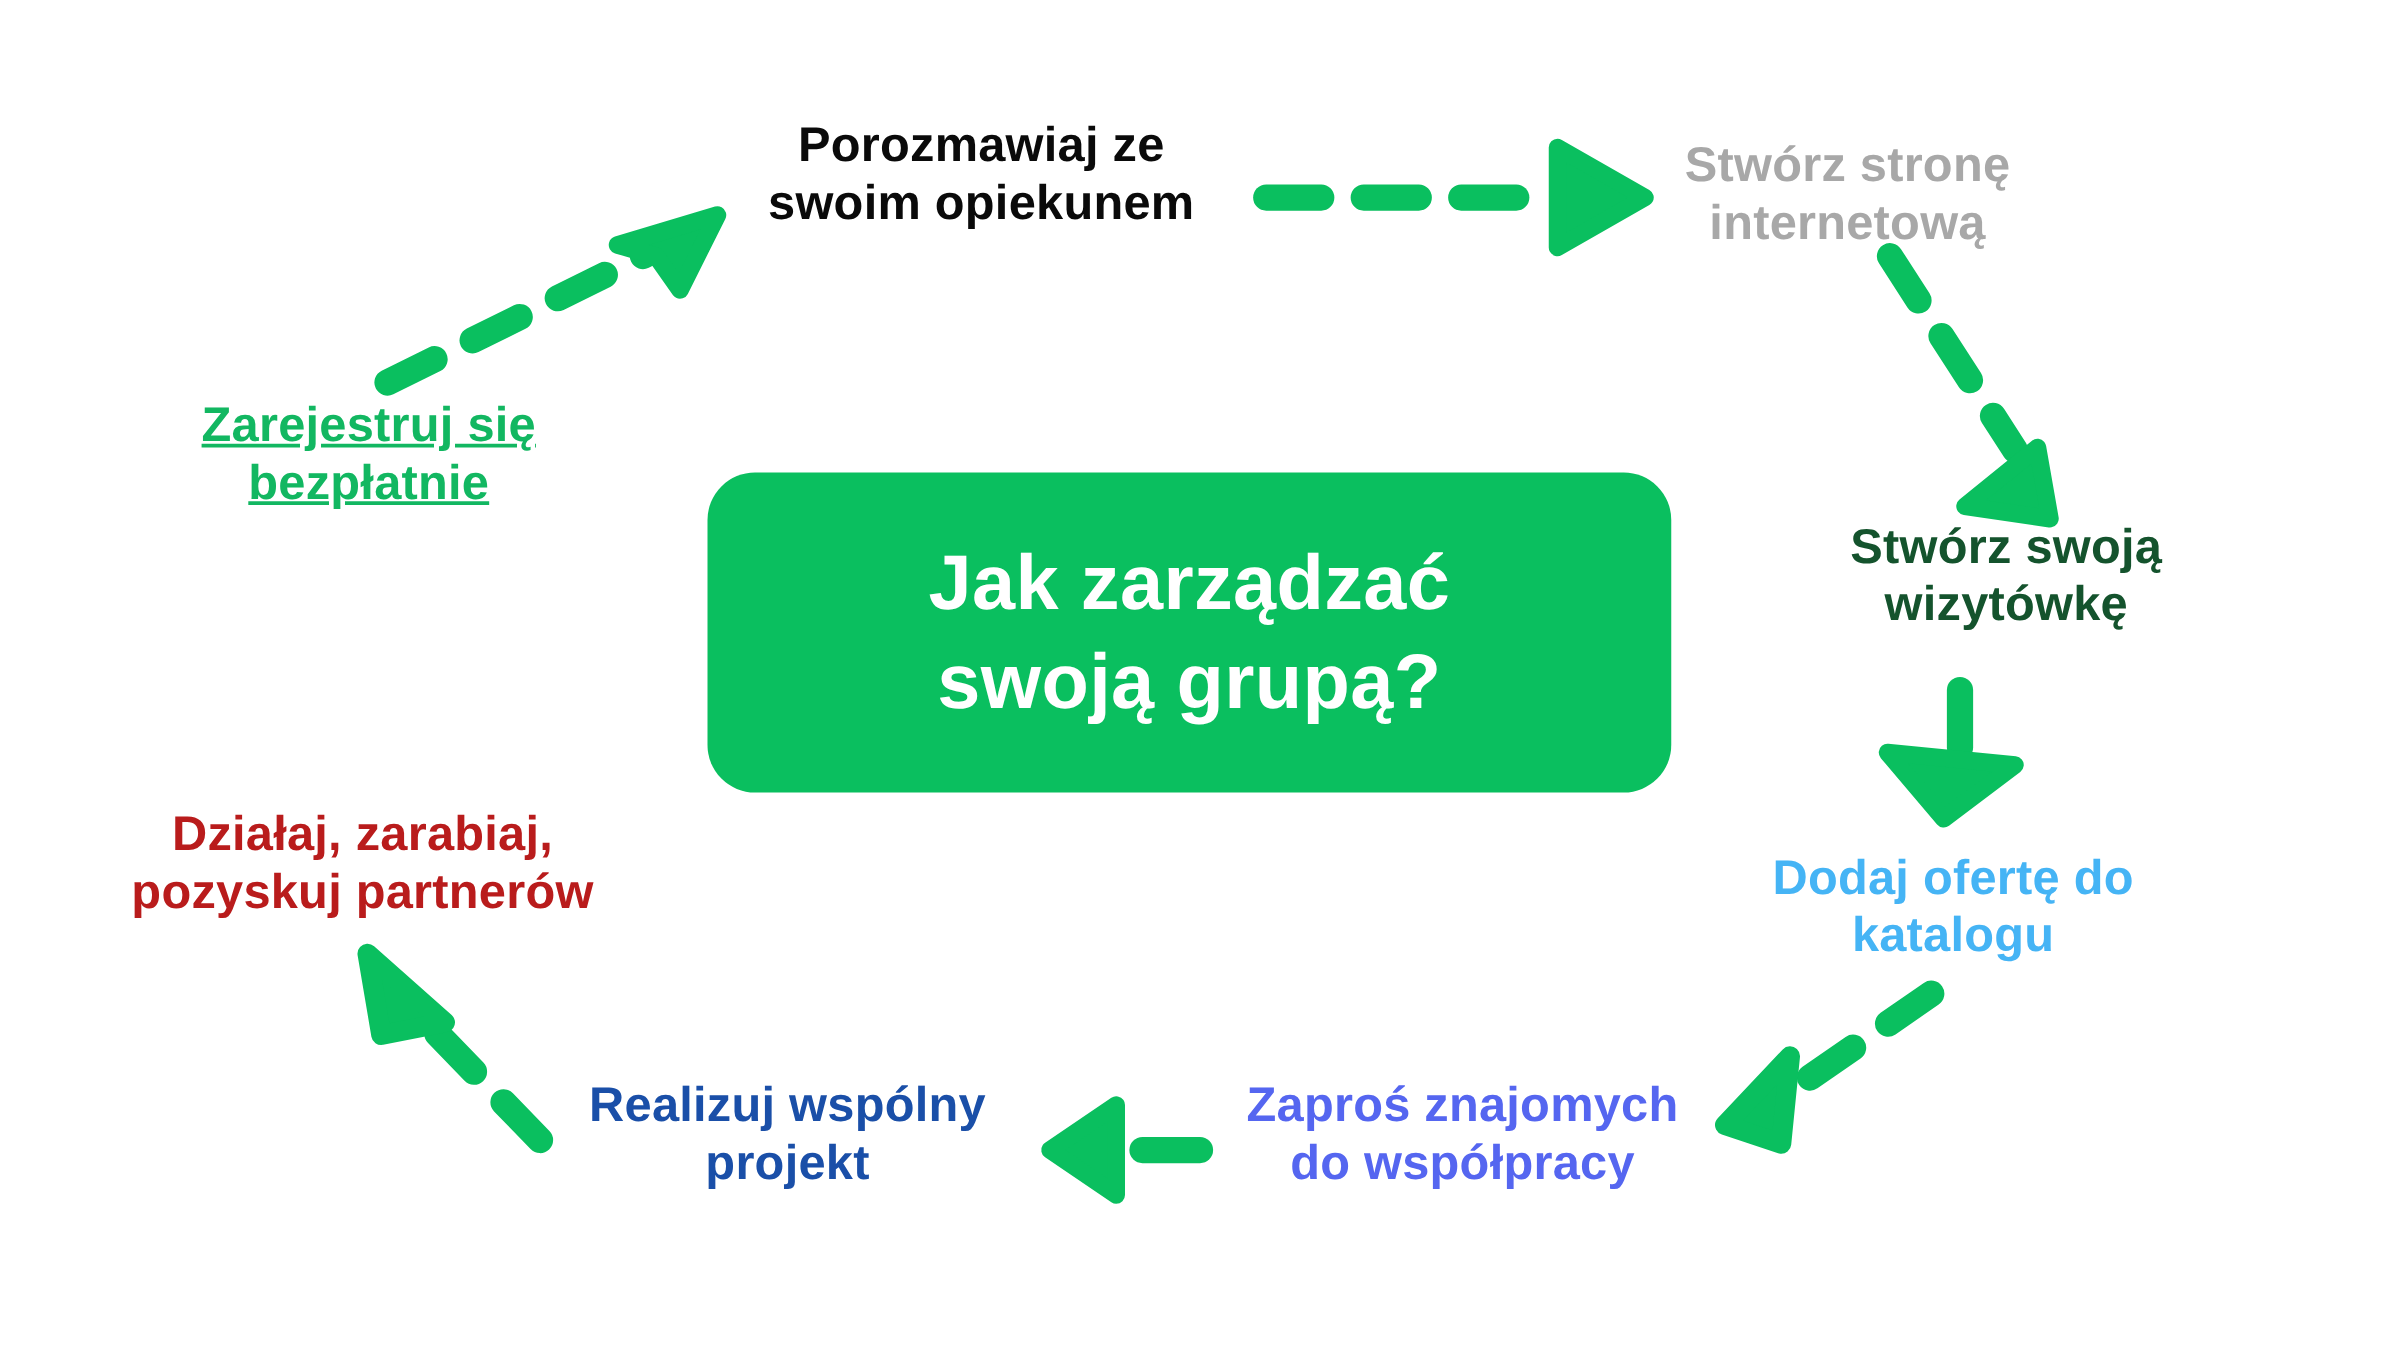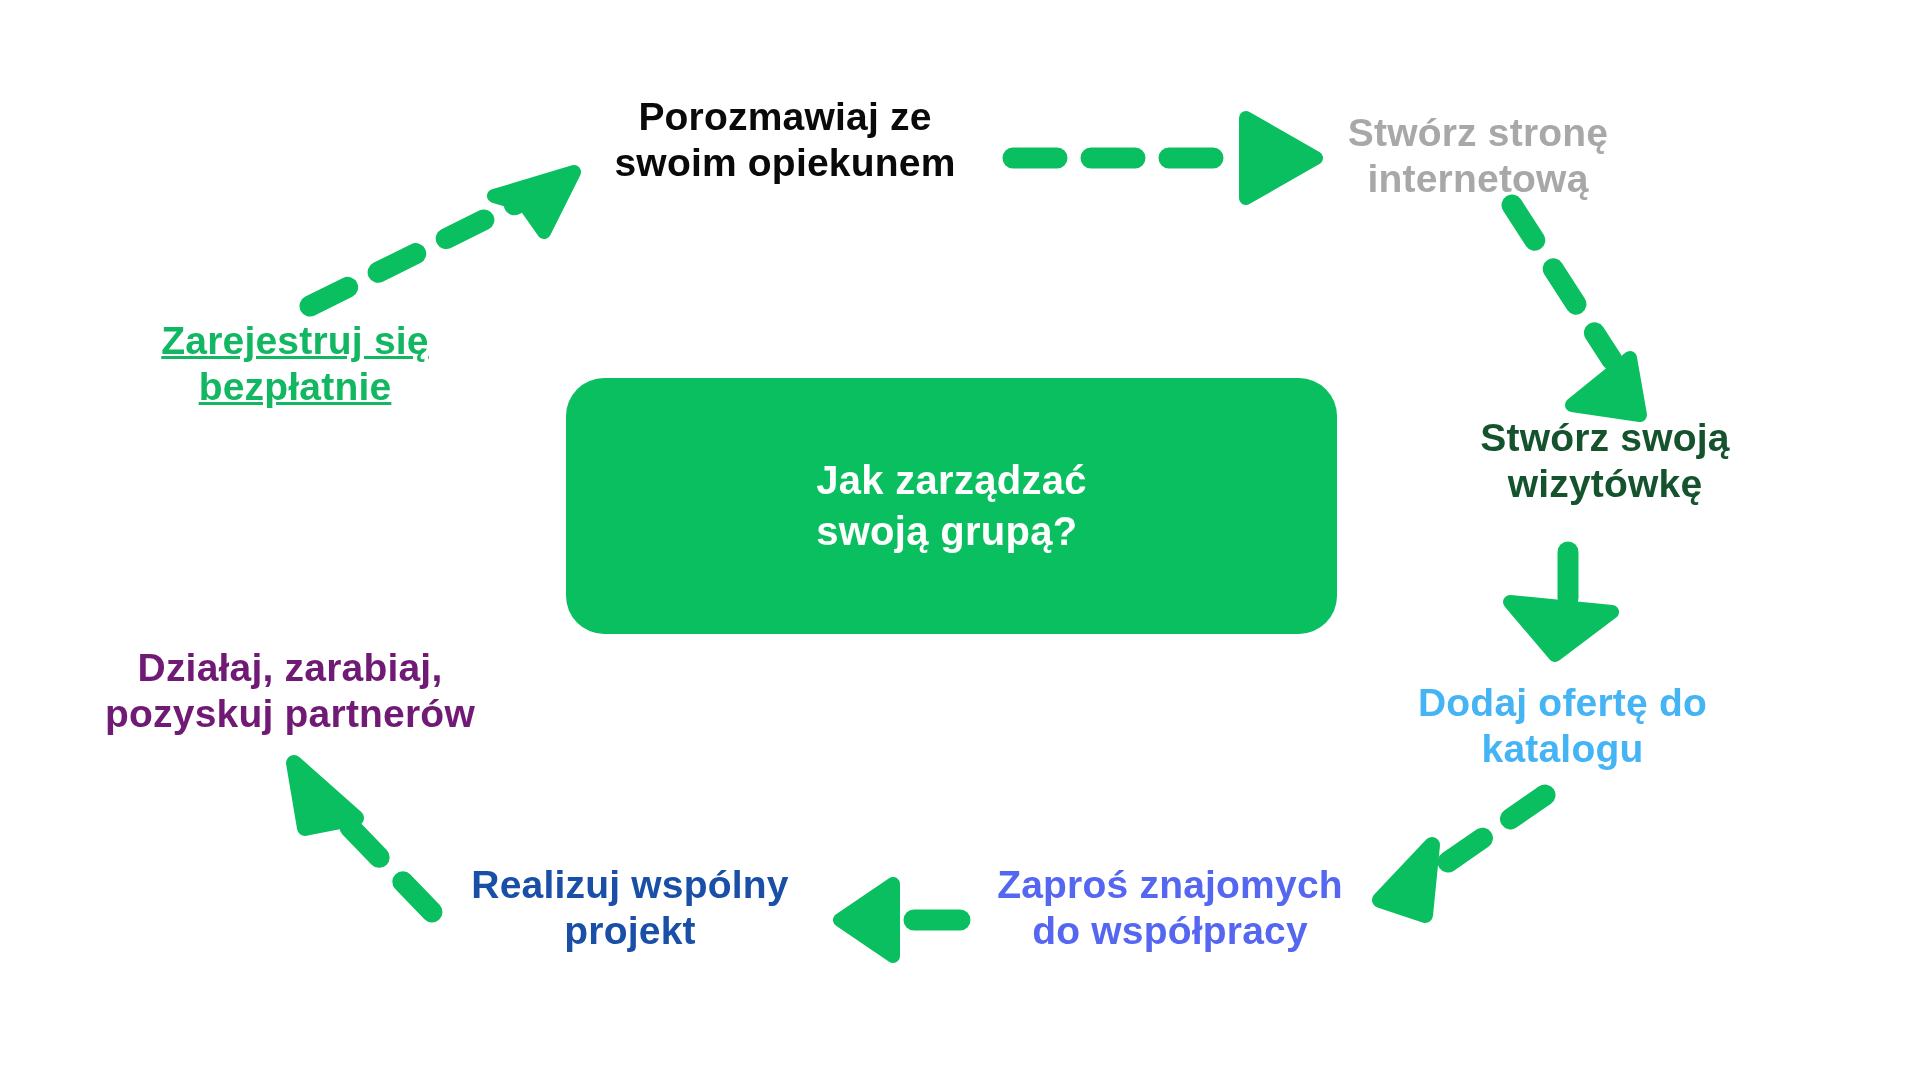--- a/index.html
+++ b/index.html
@@ -42,23 +42,23 @@
     width: 771px;
     height: 256px;
     border-radius: 38px;
     display: flex;
     align-items: center;
     justify-content: center;
     box-sizing: border-box;
   }
   #center-card-title {
     color: #ffffff;
-    font-size: 40px;
+    font-size: 62px;
     font-weight: bold;
-    text-align: left;
+    text-align: center;
     line-height: 1.28;
     white-space: pre-line;
     letter-spacing: 0.3px;
   }
   
   #step-0 { 
     left: 130px; top: 318px; width: 330px;
     font-size: 39px;
     text-decoration: underline;
   }
@@ -153,16 +153,16 @@
 
   <div class="node" id="step-4" style="color: rgb(69, 180, 245);">Dodaj ofertę do
 katalogu</div>
 
   <div class="node" id="step-5" style="color: rgb(85, 102, 240);">Zaproś znajomych
 do współpracy</div>
 
   <div class="node" id="step-6" style="color: rgb(26, 79, 168);">Realizuj  wspólny
 projekt</div>
 
-  <div class="node" id="step-7" style="color: #701a75; text-align: center;">Działaj, zarabiaj,
+  <div class="node" id="step-7" style="color: #b91c1c; text-align: center;">Działaj, zarabiaj,
 pozyskuj partnerów</div>
 
 </div>
 
 </body></html>

